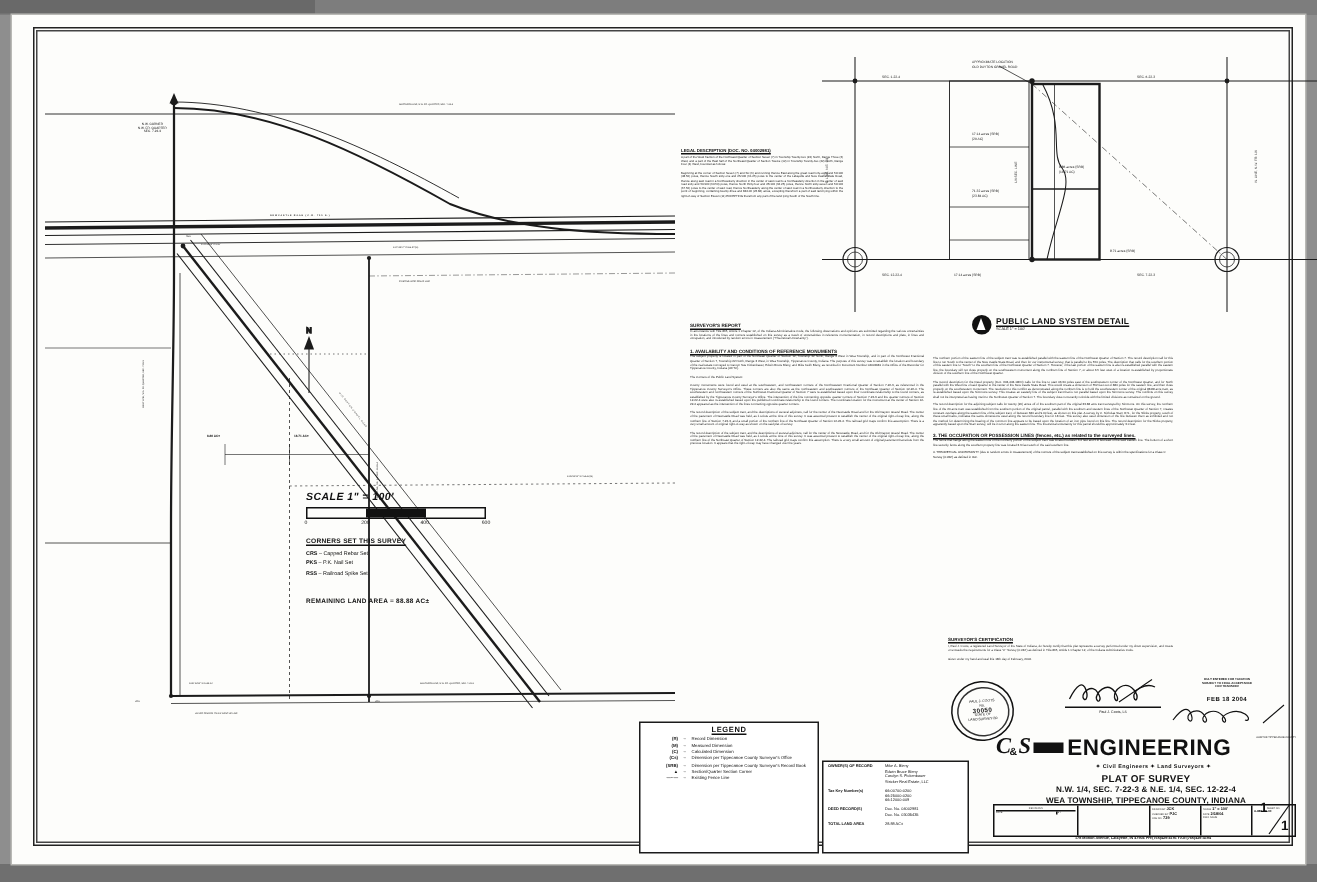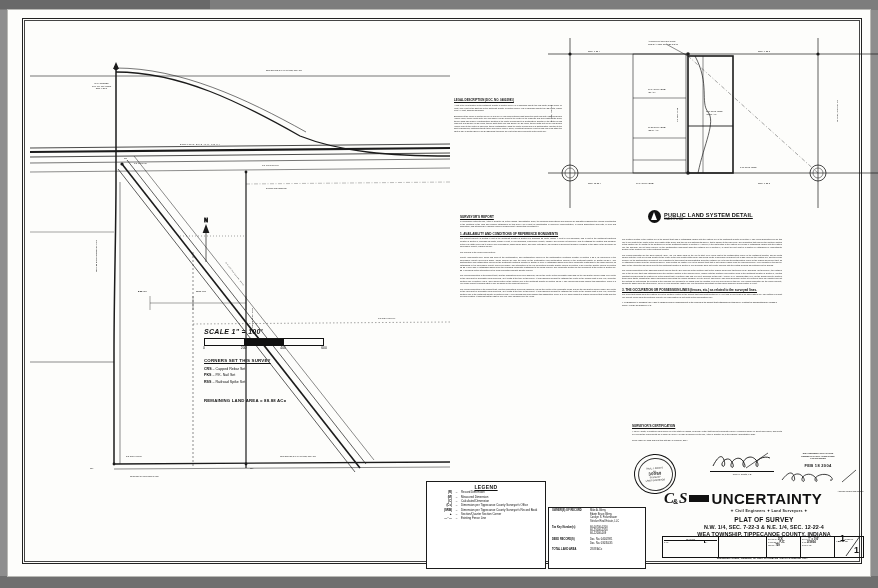--- a/index.html
+++ b/index.html
@@ -436,21 +436,21 @@
       </div>
       <div class="st-by">AUDITOR TIPPECANOE COUNTY</div>
     </div>
 
     <div class="tb">
       <div class="tb-logo">
         <span class="tb-cs">C</span>
         <span class="tb-amp">&amp;</span>
         <span class="tb-cs">S</span>
         <span style="display:inline-block;width:20px;height:7px;background:#111;margin:0 2px;"></span>
-        <span class="tb-eng">UNCERTAINTY</span>
+        <span class="tb-eng">ENGINEERING</span>
       </div>
       <div class="tb-sub">✦   Civil Engineers   ✦   Land Surveyors   ✦</div>
       <div class="tb-title">
         <div class="l1">PLAT OF SURVEY</div>
         <div class="l2">N.W. 1/4, SEC. 7-22-3 &amp; N.E. 1/4, SEC. 12-22-4</div>
         <div class="l3">WEA TOWNSHIP, TIPPECANOE COUNTY, INDIANA</div>
       </div>
 
       <div class="tb-grid">
         <div class="cell" style="width:56px">

